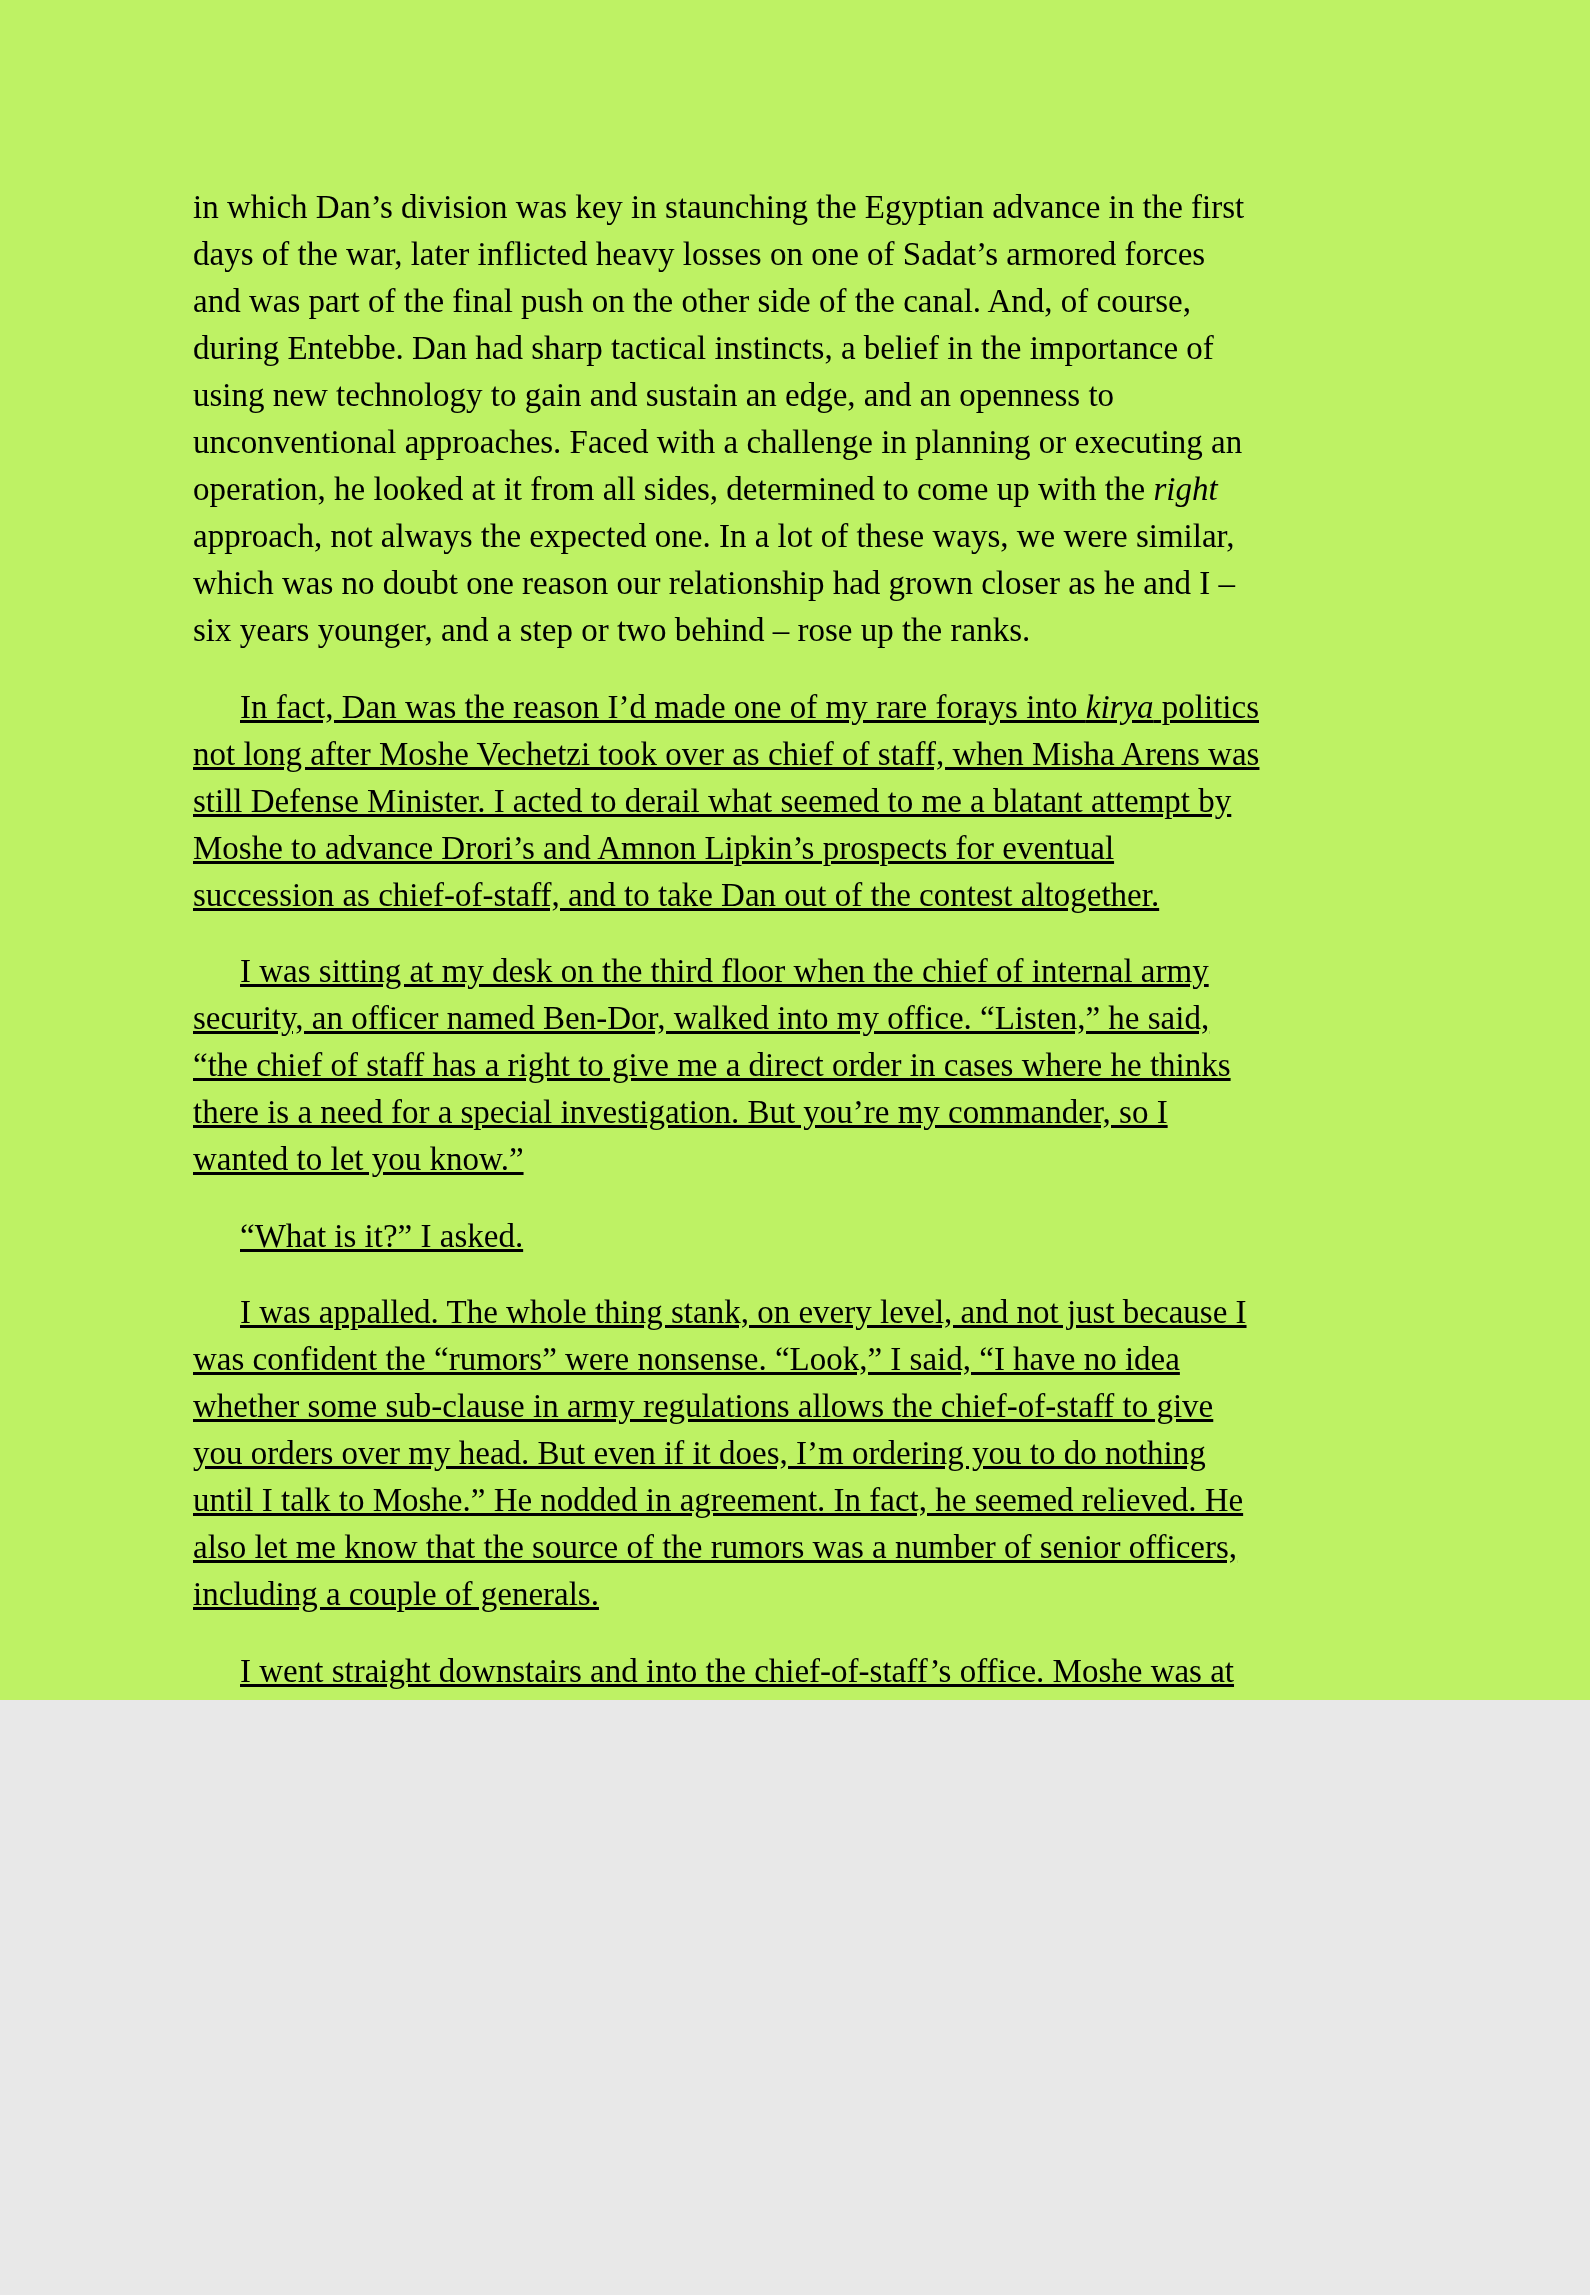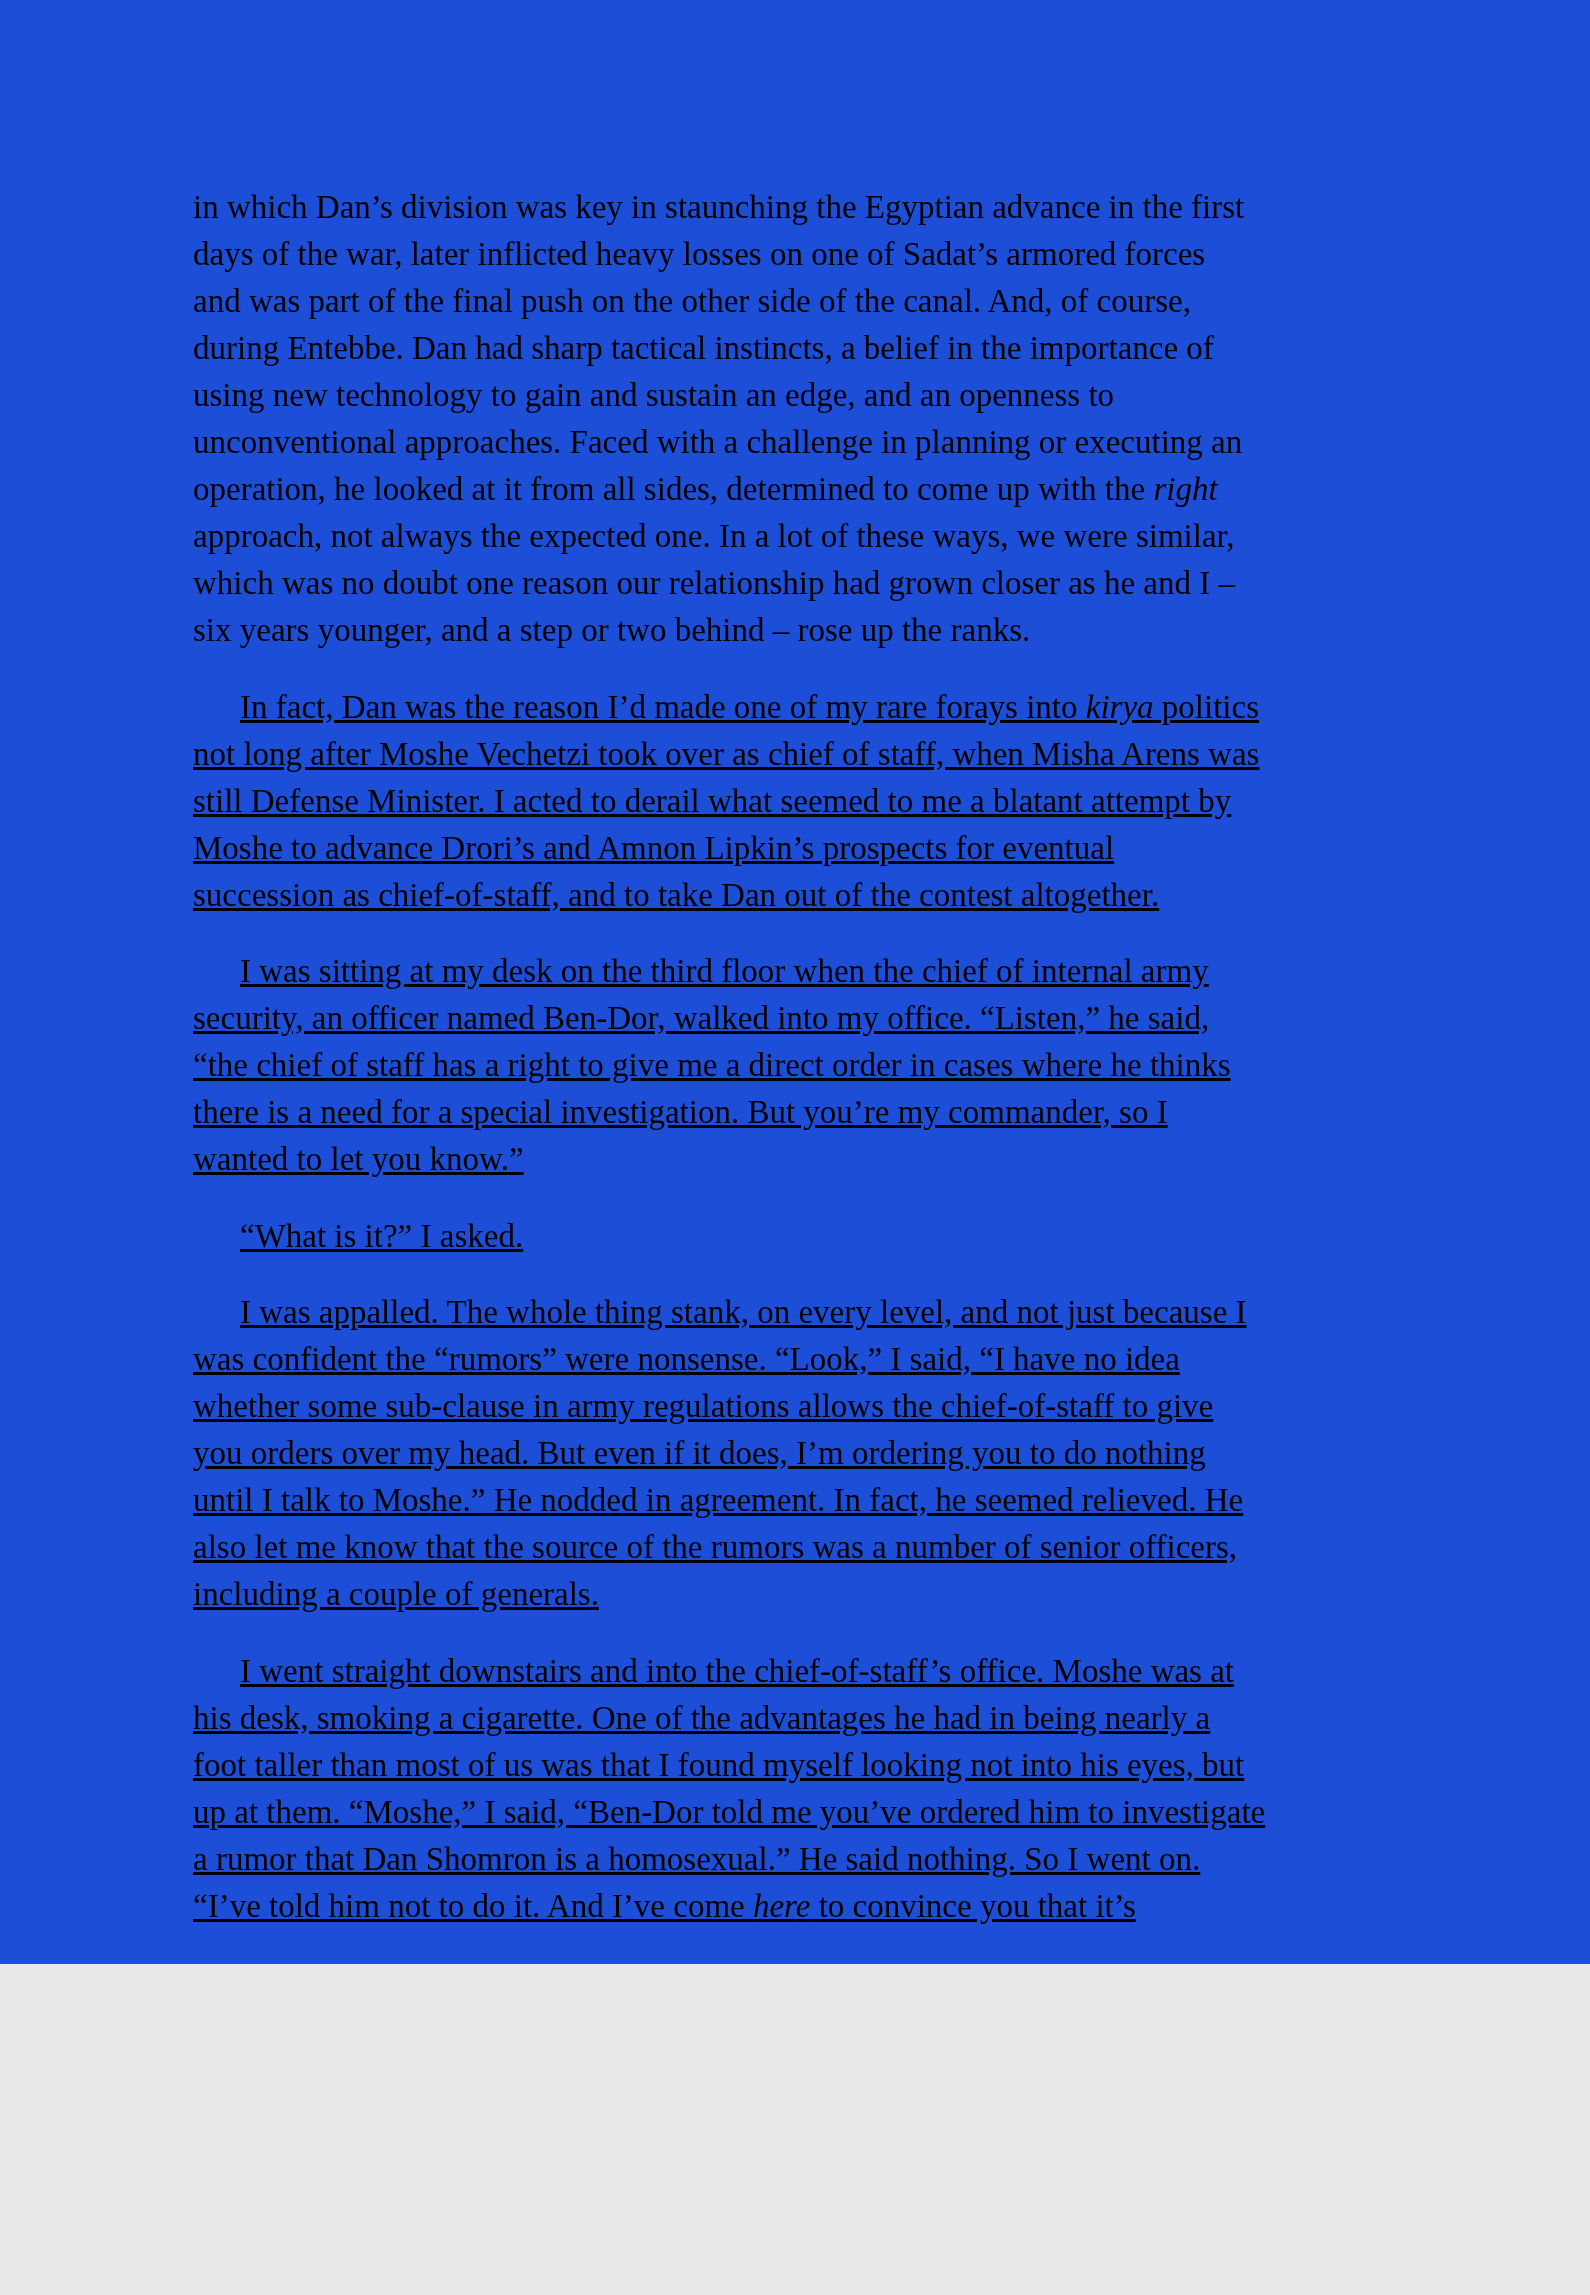--- a/index.html
+++ b/index.html
@@ -3,22 +3,22 @@
 <meta charset="utf-8">
 <style>
   html, body {
     margin: 0;
     padding: 0;
     background: #e8e8e8;
   }
   .page {
     position: relative;
     width: 1591px;
-    height: 1964px;
-    background: #1d4ed8;
+    height: 1700px;
+    background: #bef264;
     color: #000000;
     font-family: "Liberation Serif", serif;
     overflow: hidden;
   }
   .text-block {
     position: absolute;
     left: 193px;
     top: 184px;
     width: 1258px;
     font-size: 33px;

